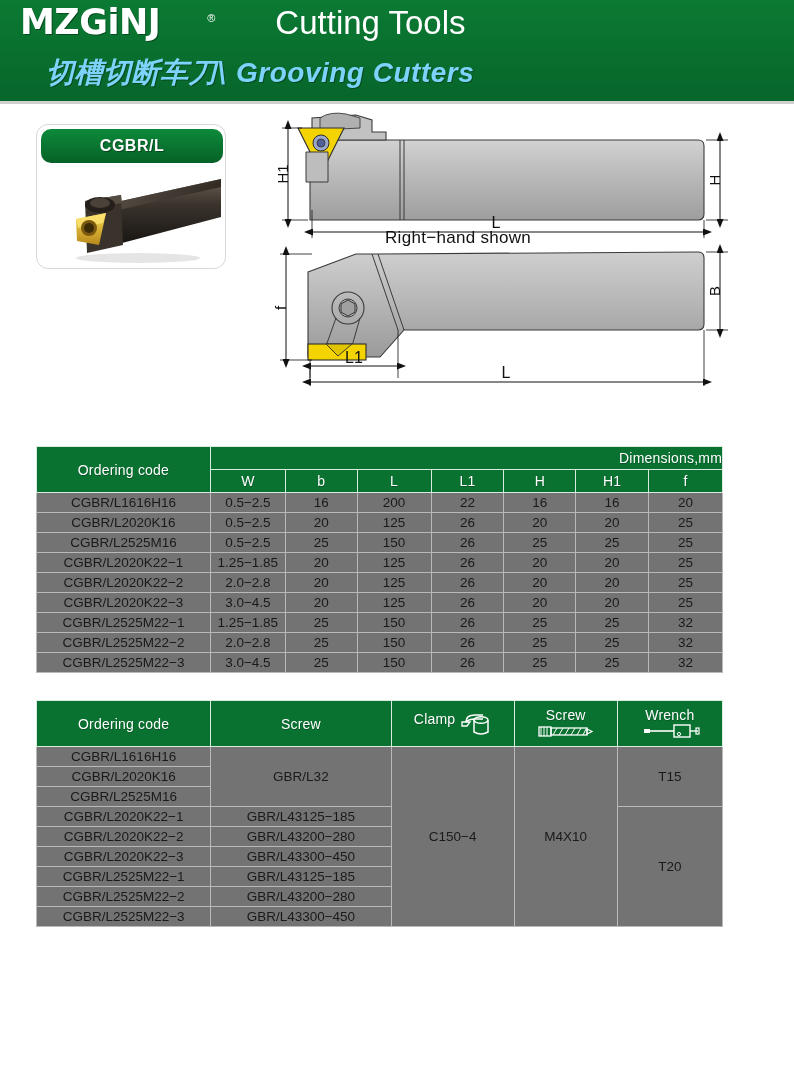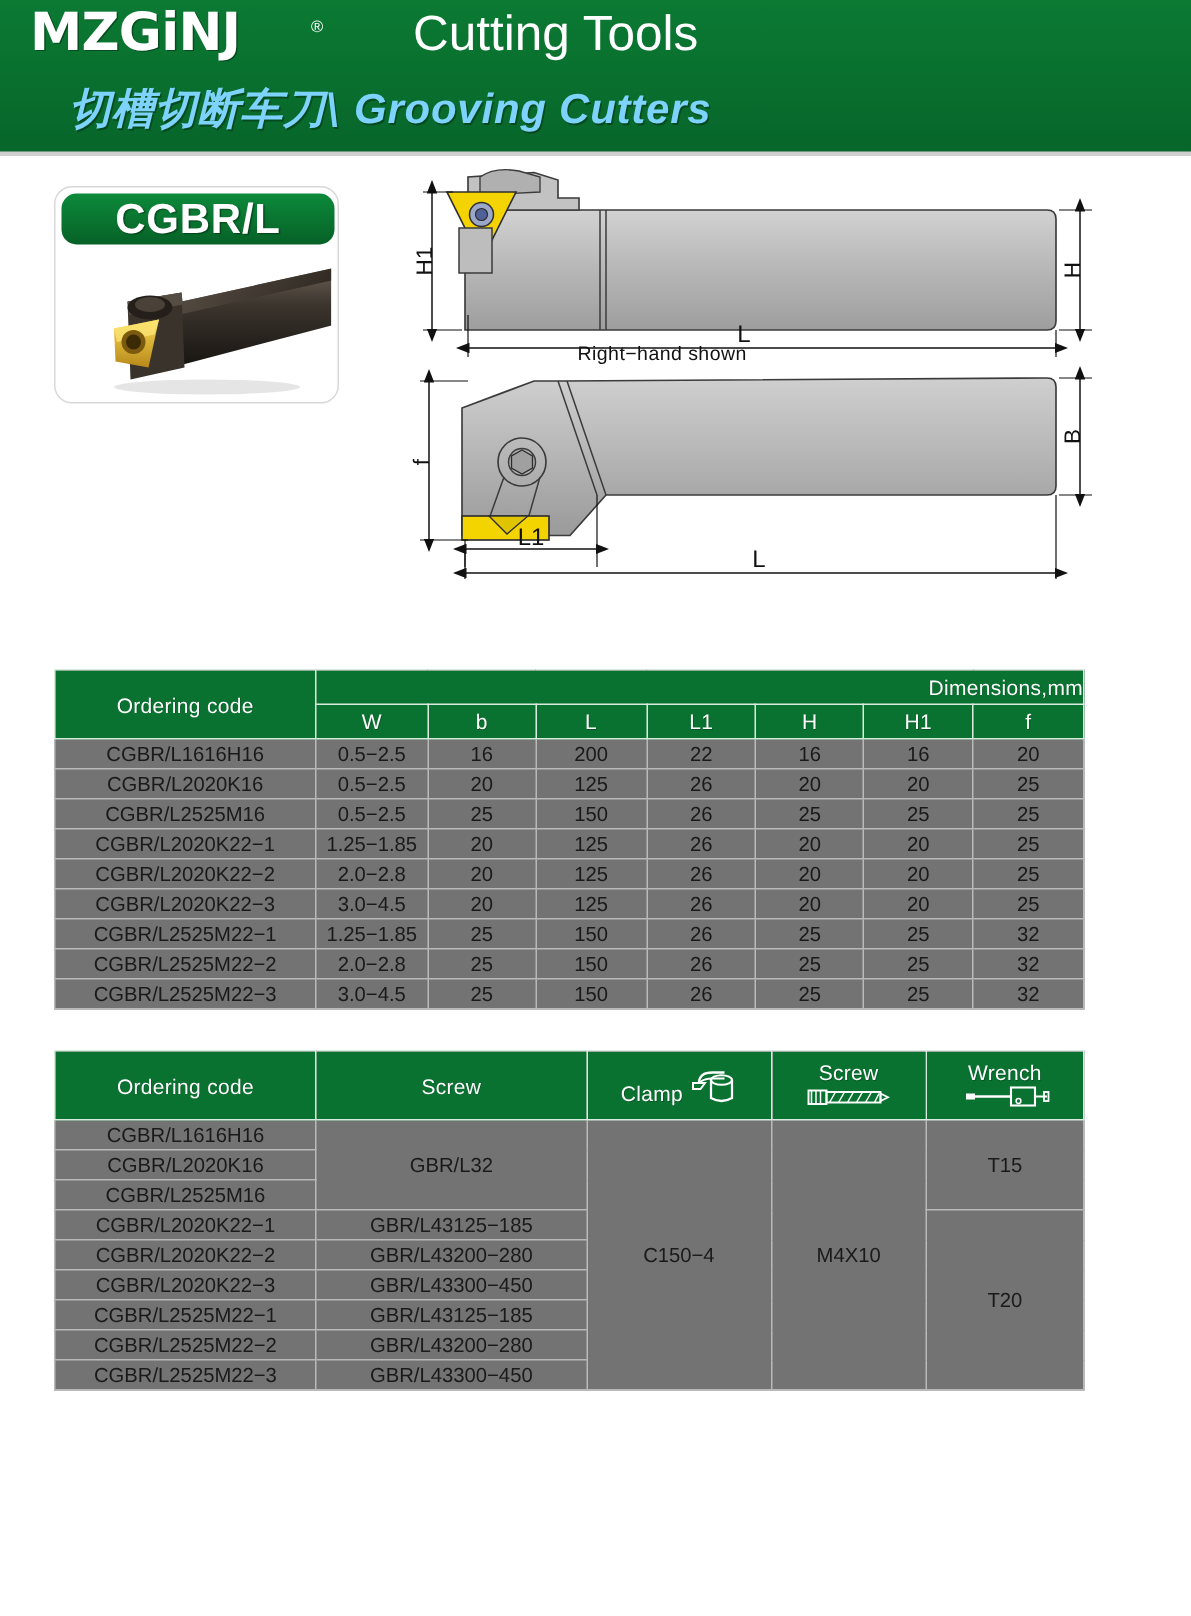--- a/index.html
+++ b/index.html
@@ -103,21 +103,21 @@
     width: 182px; height: 34px;
     background: linear-gradient(180deg,#0d8a3a 0%, #066127 100%);
     border-radius: 10px;
     display: flex;
     align-items: center;
     justify-content: center;
   }
   .product-card-head span {
     font-family: "Liberation Sans", sans-serif;
     font-weight: bold;
-    font-size: 28px;
+    font-size: 16px;
     color: #ffffff;
     letter-spacing: 0.5px;
     text-shadow: 1px 1px 1px rgba(0,0,0,0.4);
   }
   .product-photo {
     position: absolute;
     left: 6px; top: 40px;
     width: 178px; height: 100px;
     overflow: hidden;
   }
@@ -125,21 +125,21 @@
   
   .drawings {
     position: absolute;
     left: 268px; top: 112px;
     width: 470px; height: 275px;
   }
   .caption-rh {
     position: absolute;
     left: 385px; top: 228px;
     font-family: "Liberation Sans", sans-serif;
-    font-size: 13px;
+    font-size: 17px;
     color: #111;
     letter-spacing: 0.3px;
   }
 
   
   .tbl {
     position: absolute;
     border-collapse: collapse;
     font-family: "Liberation Sans", sans-serif;
     background: #737373;
@@ -173,21 +173,21 @@
     width: 687px;
   }
   #table-components tbody td { height: 19px; }
   #table-components thead th { height: 45px; }
 
   .hdr-icon-cell {
     position: relative;
   }
   .hdr-inline {
     display: flex;
-    align-items: flex-end;
+    align-items: flex-start;
     justify-content: center;
     gap: 2px;
   }
   .hdr-stack {
     display: flex;
     flex-direction: column;
     align-items: center;
     justify-content: flex-end;
     gap: 1px;
     line-height: 14px;

